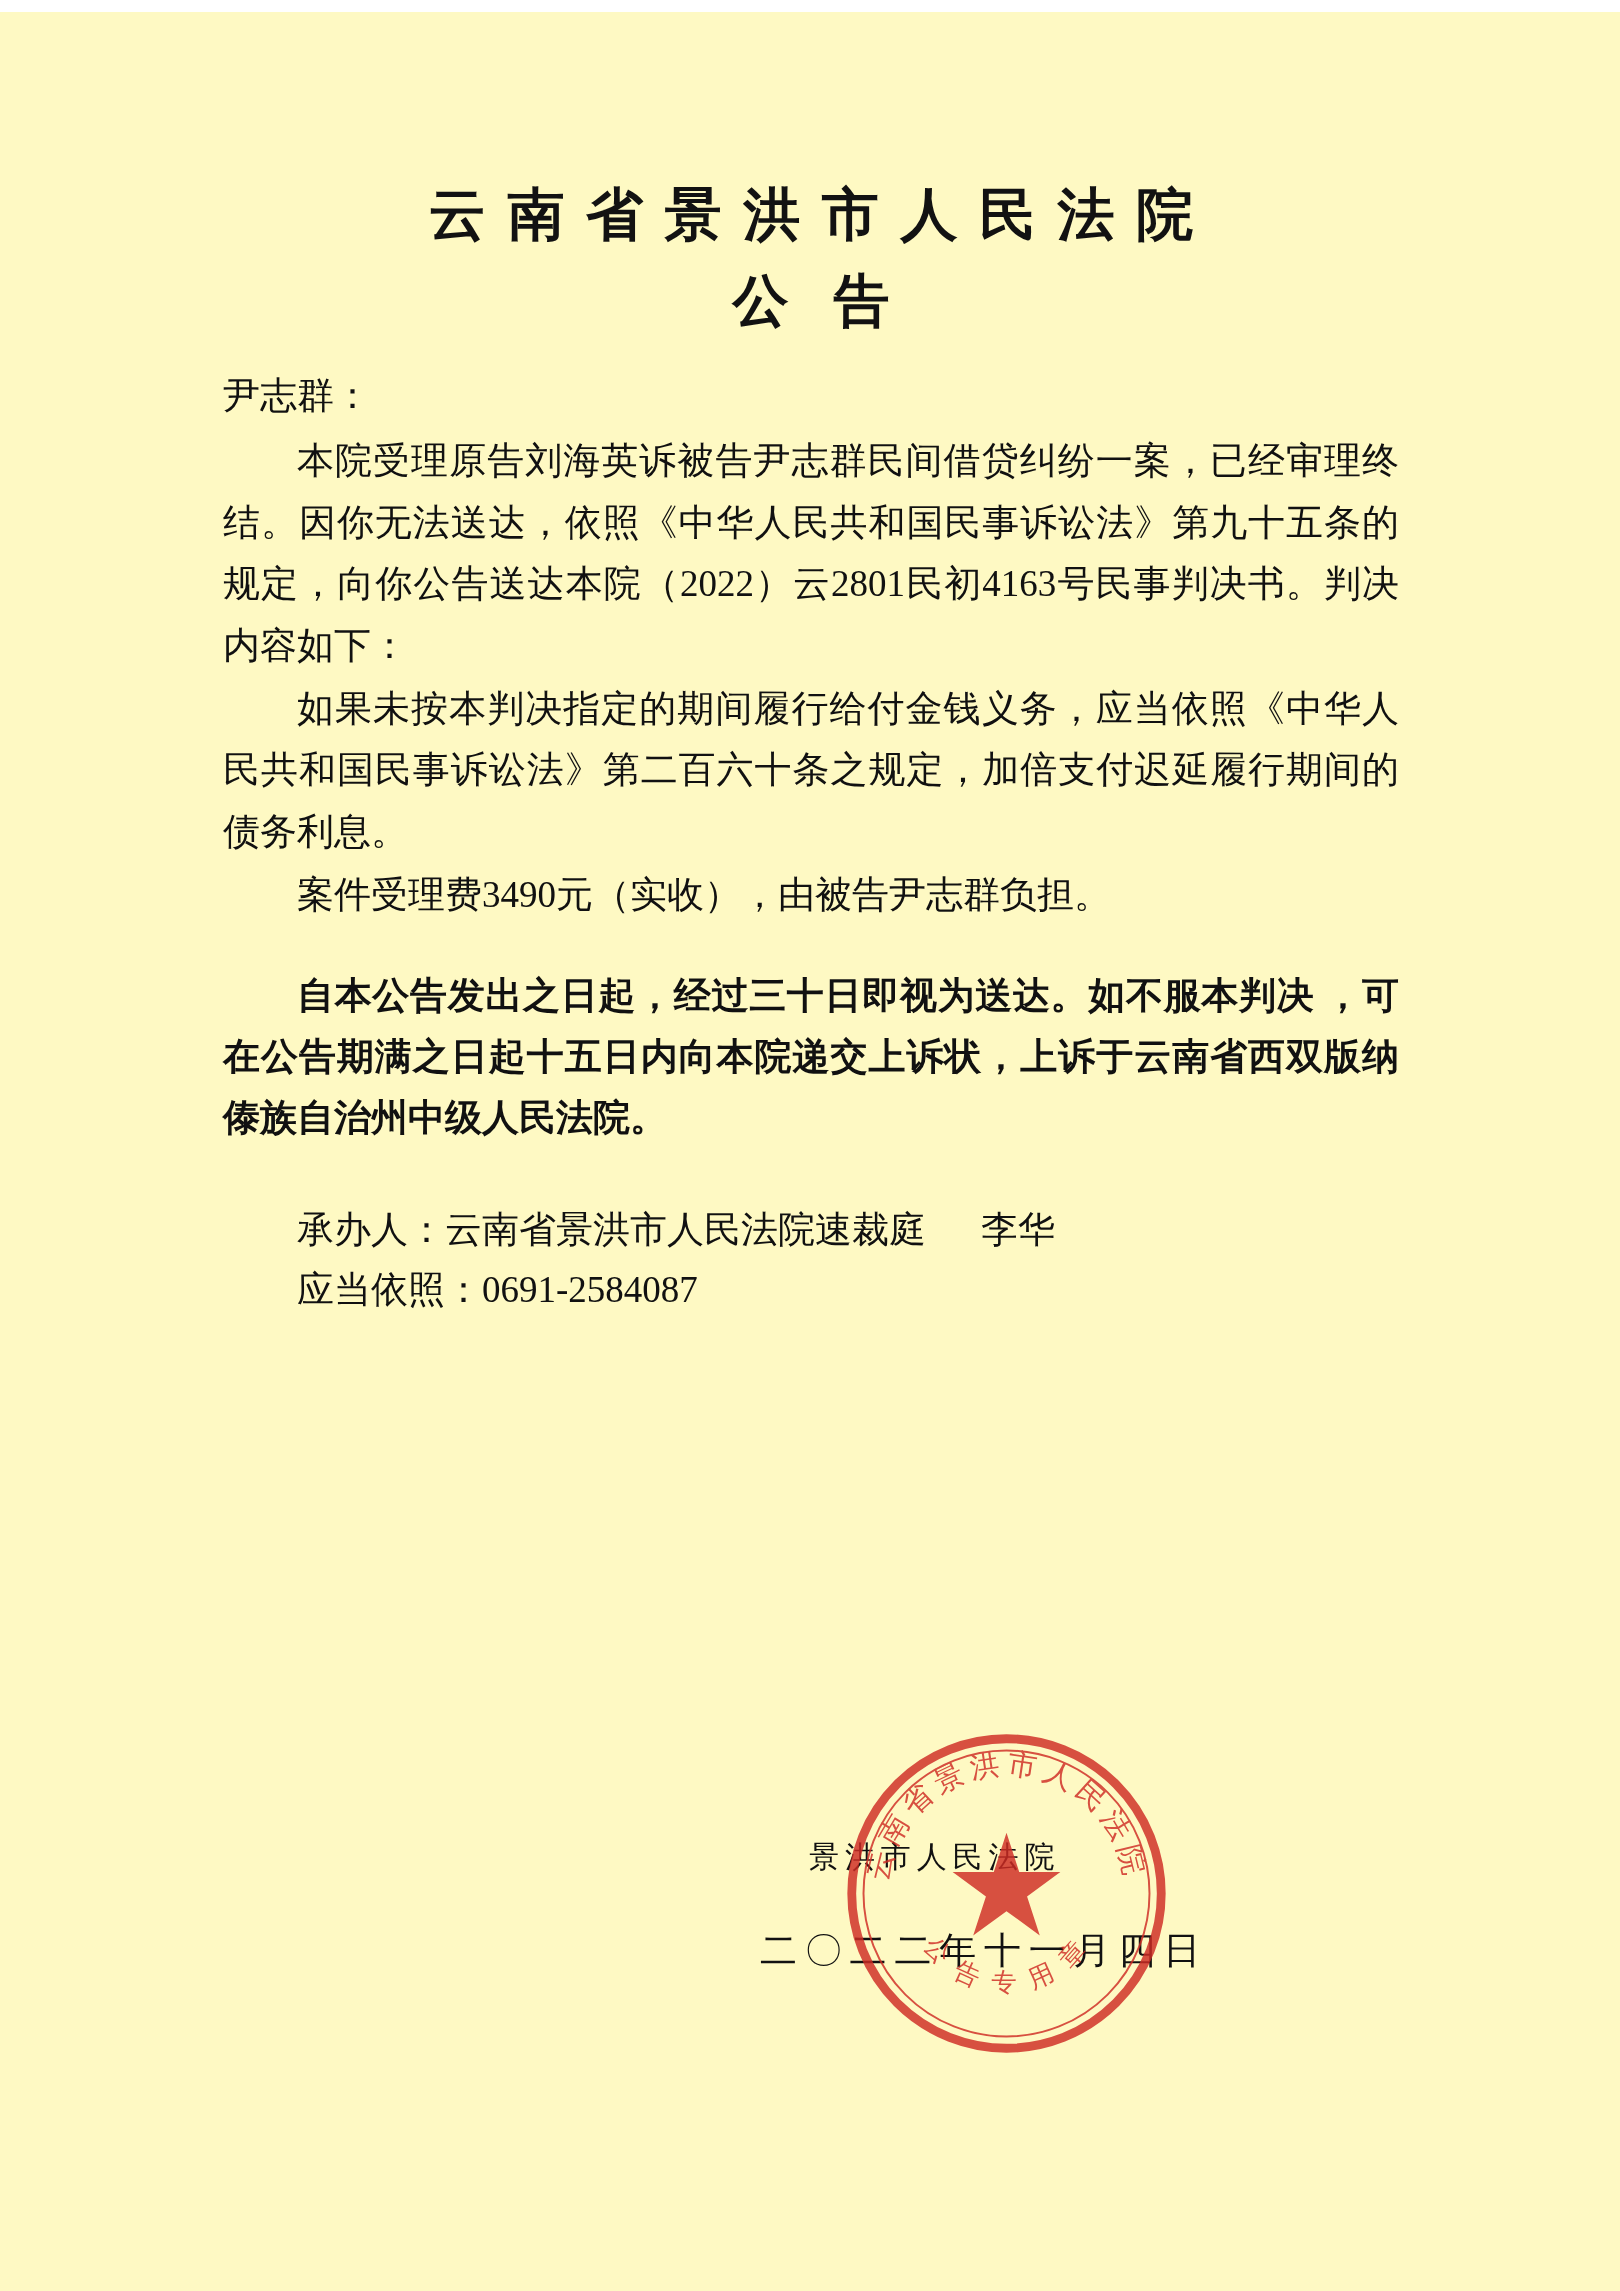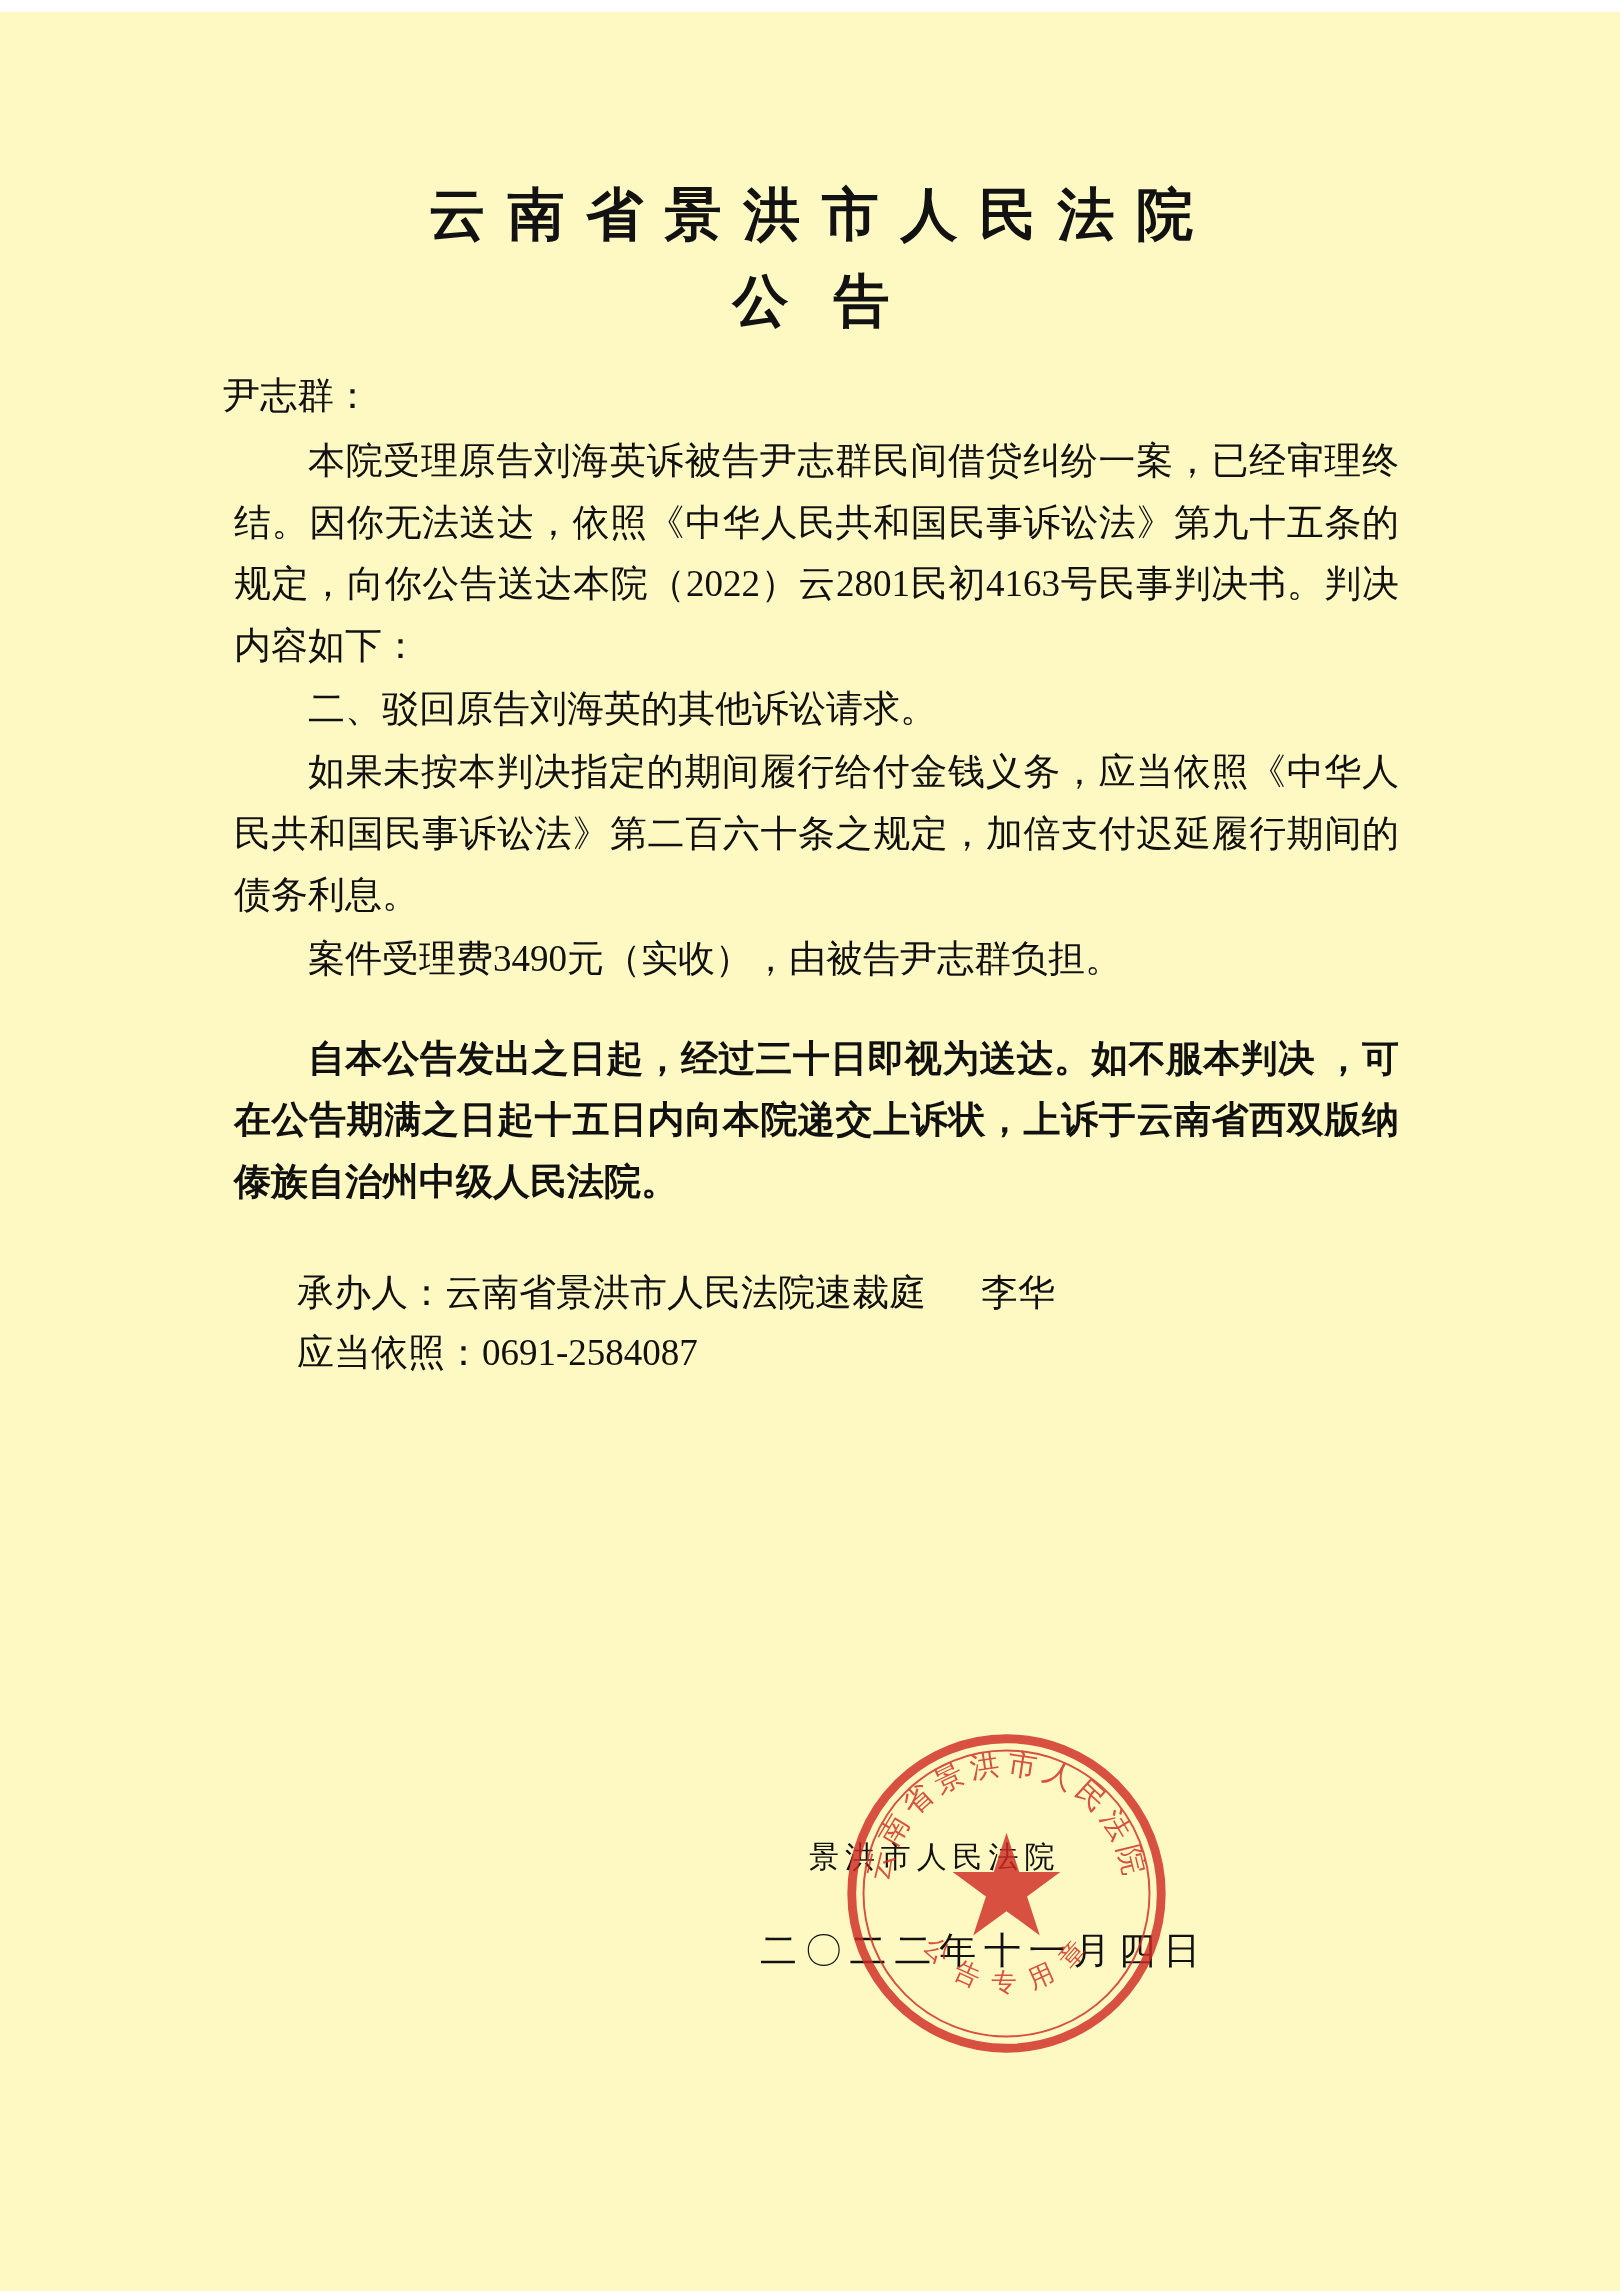--- a/index.html
+++ b/index.html
@@ -53,21 +53,21 @@
   }
   .addressee {
     font-size: 37px;
     line-height: 1.65;
     margin-top: 25.5px;
     margin-bottom: 3.9px;
   }
   p.para {
     font-size: 37px;
     line-height: 1.66;
-    margin: 0 0 2px 11px;
+    margin: 0 0 2px 0;
     text-align: justify;
     text-justify: inter-ideograph;
     text-indent: 74px;
   }
   p.gap-before {
     margin-top: 39px;
     font-weight: bold;
   }
   .sign-block {
     margin-top: 51px;
@@ -124,21 +124,20 @@
 
   <div class="doc-body">
 
     <div class="court-title">云南省景洪市人民法院</div>
 
     <div class="doc-kind">公告</div>
 
     <div class="addressee">尹志群：</div>
 
     <p class="para">本院受理原告刘海英诉被告尹志群民间借贷纠纷一案，已经审理终结。因你无法送达，依照《中华人民共和国民事诉讼法》第九十五条的规定，向你公告送达本院（2022）云2801民初4163号民事判决书。判决内容如下：</p>
-    <p class="para">二、驳回原告刘海英的其他诉讼请求。</p>
     <p class="para">如果未按本判决指定的期间履行给付金钱义务，应当依照《中华人民共和国民事诉讼法》第二百六十条之规定，加倍支付迟延履行期间的债务利息。</p>
     <p class="para">案件受理费3490元（实收），由被告尹志群负担。</p>
 
     <p class="para gap-before">自本公告发出之日起，经过三十日即视为送达。如不服本判决 ，可在公告期满之日起十五日内向本院递交上诉状，上诉于云南省西双版纳傣族自治州中级人民法院。</p>
 
     <div class="sign-block">
       <div class="sign-line">
         <span>承办人：</span><span>云南省景洪市人民法院速裁庭</span><span class="sign-name-gap"></span><span>李华</span>
       </div>
       <div class="sign-line">

